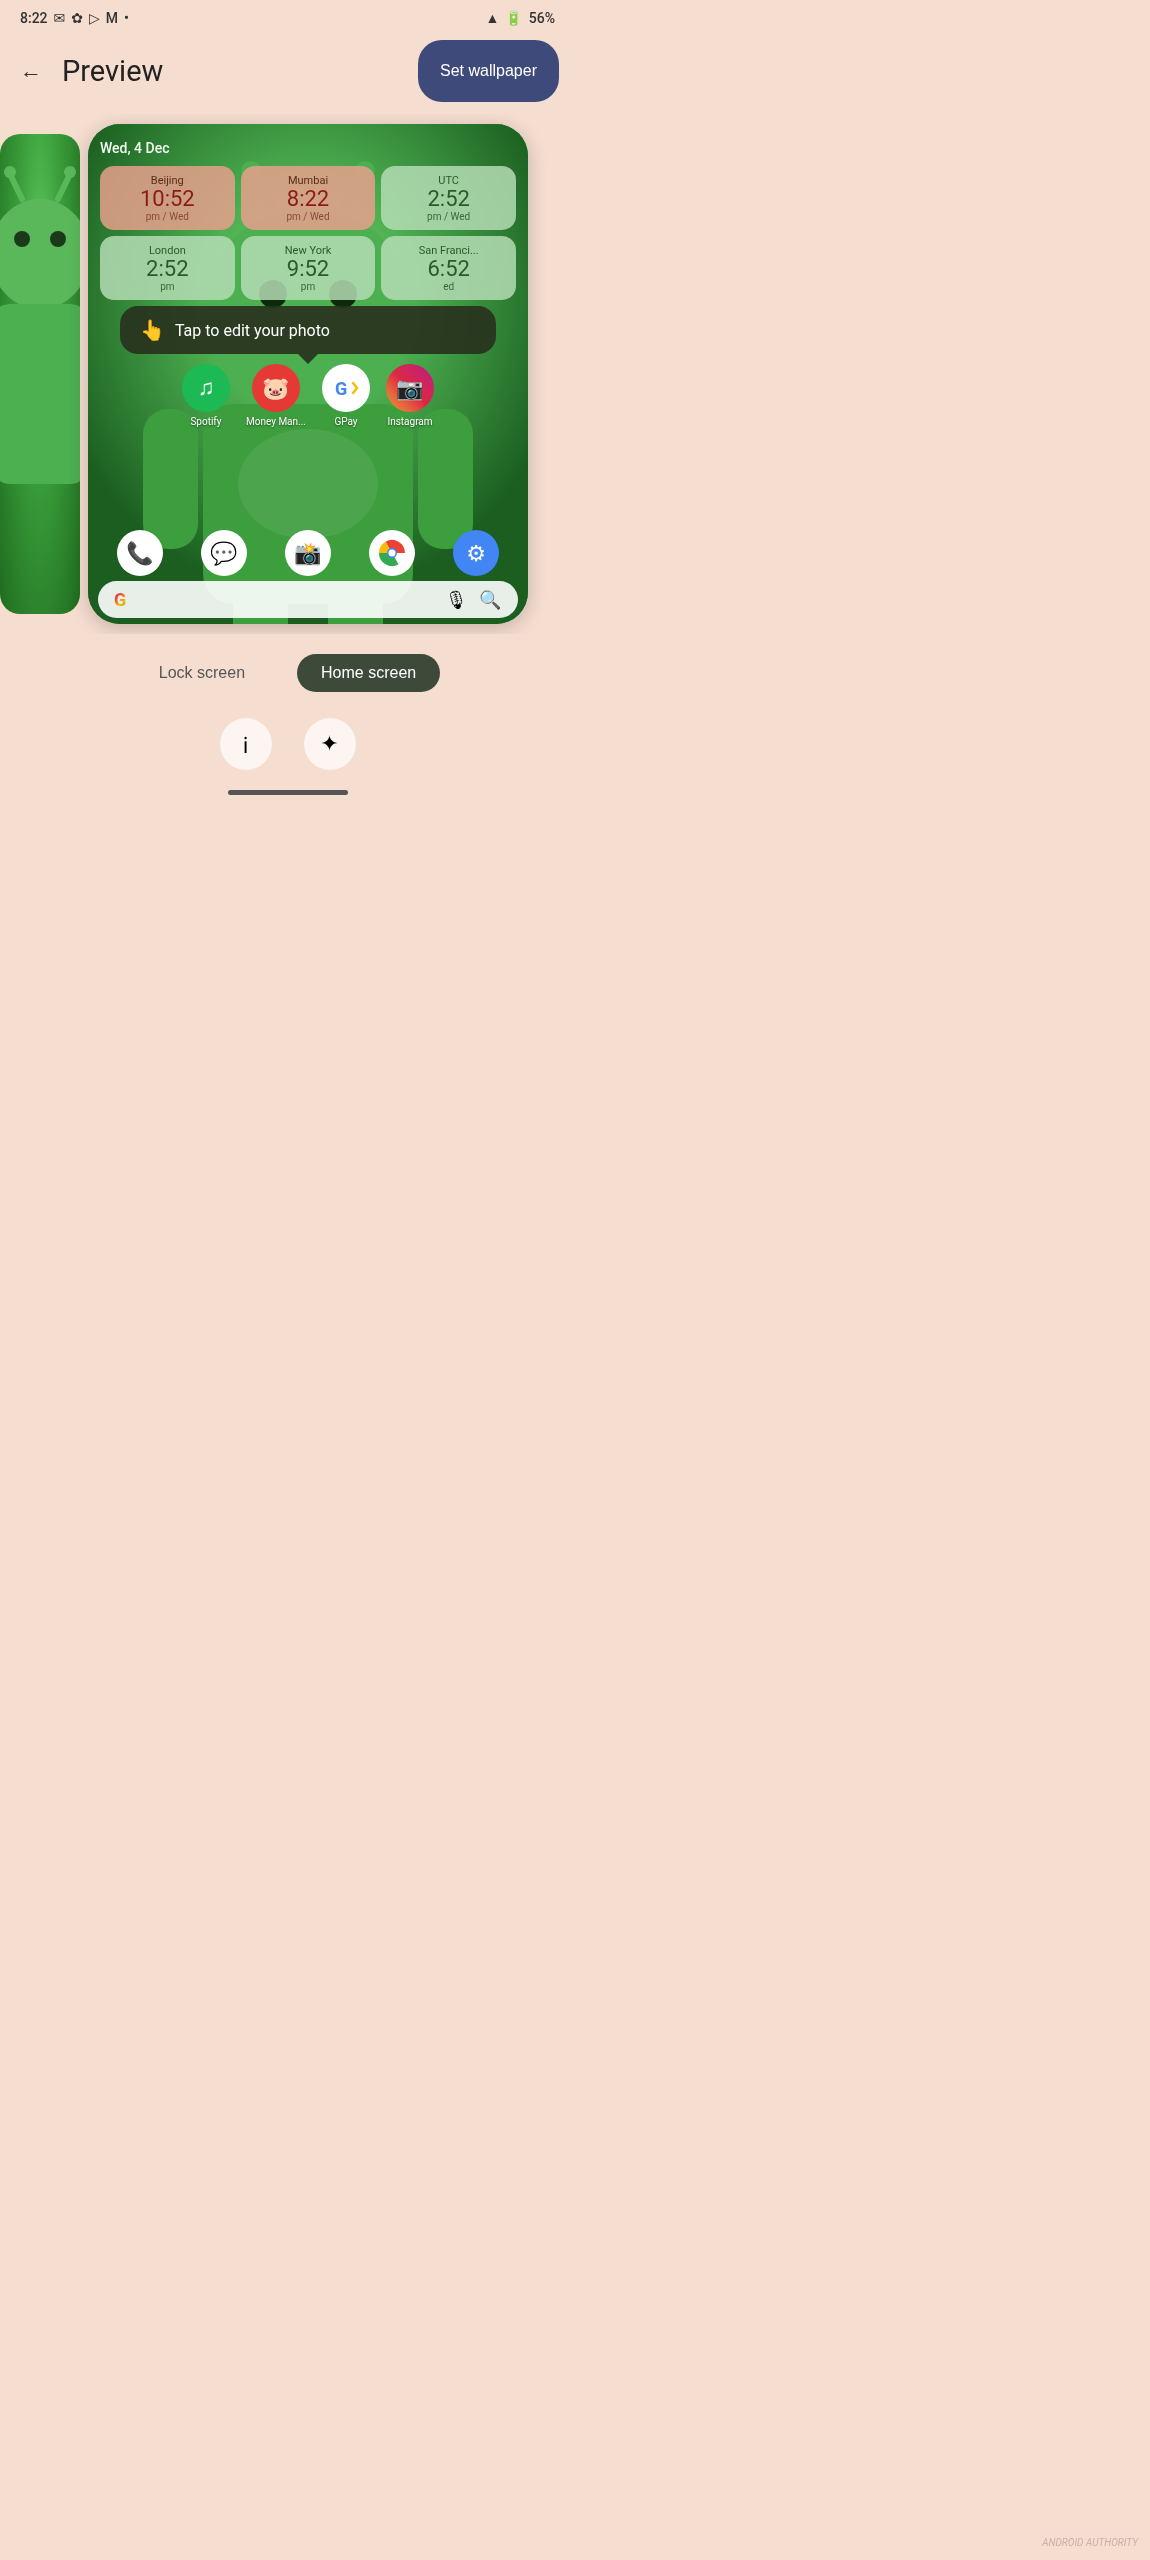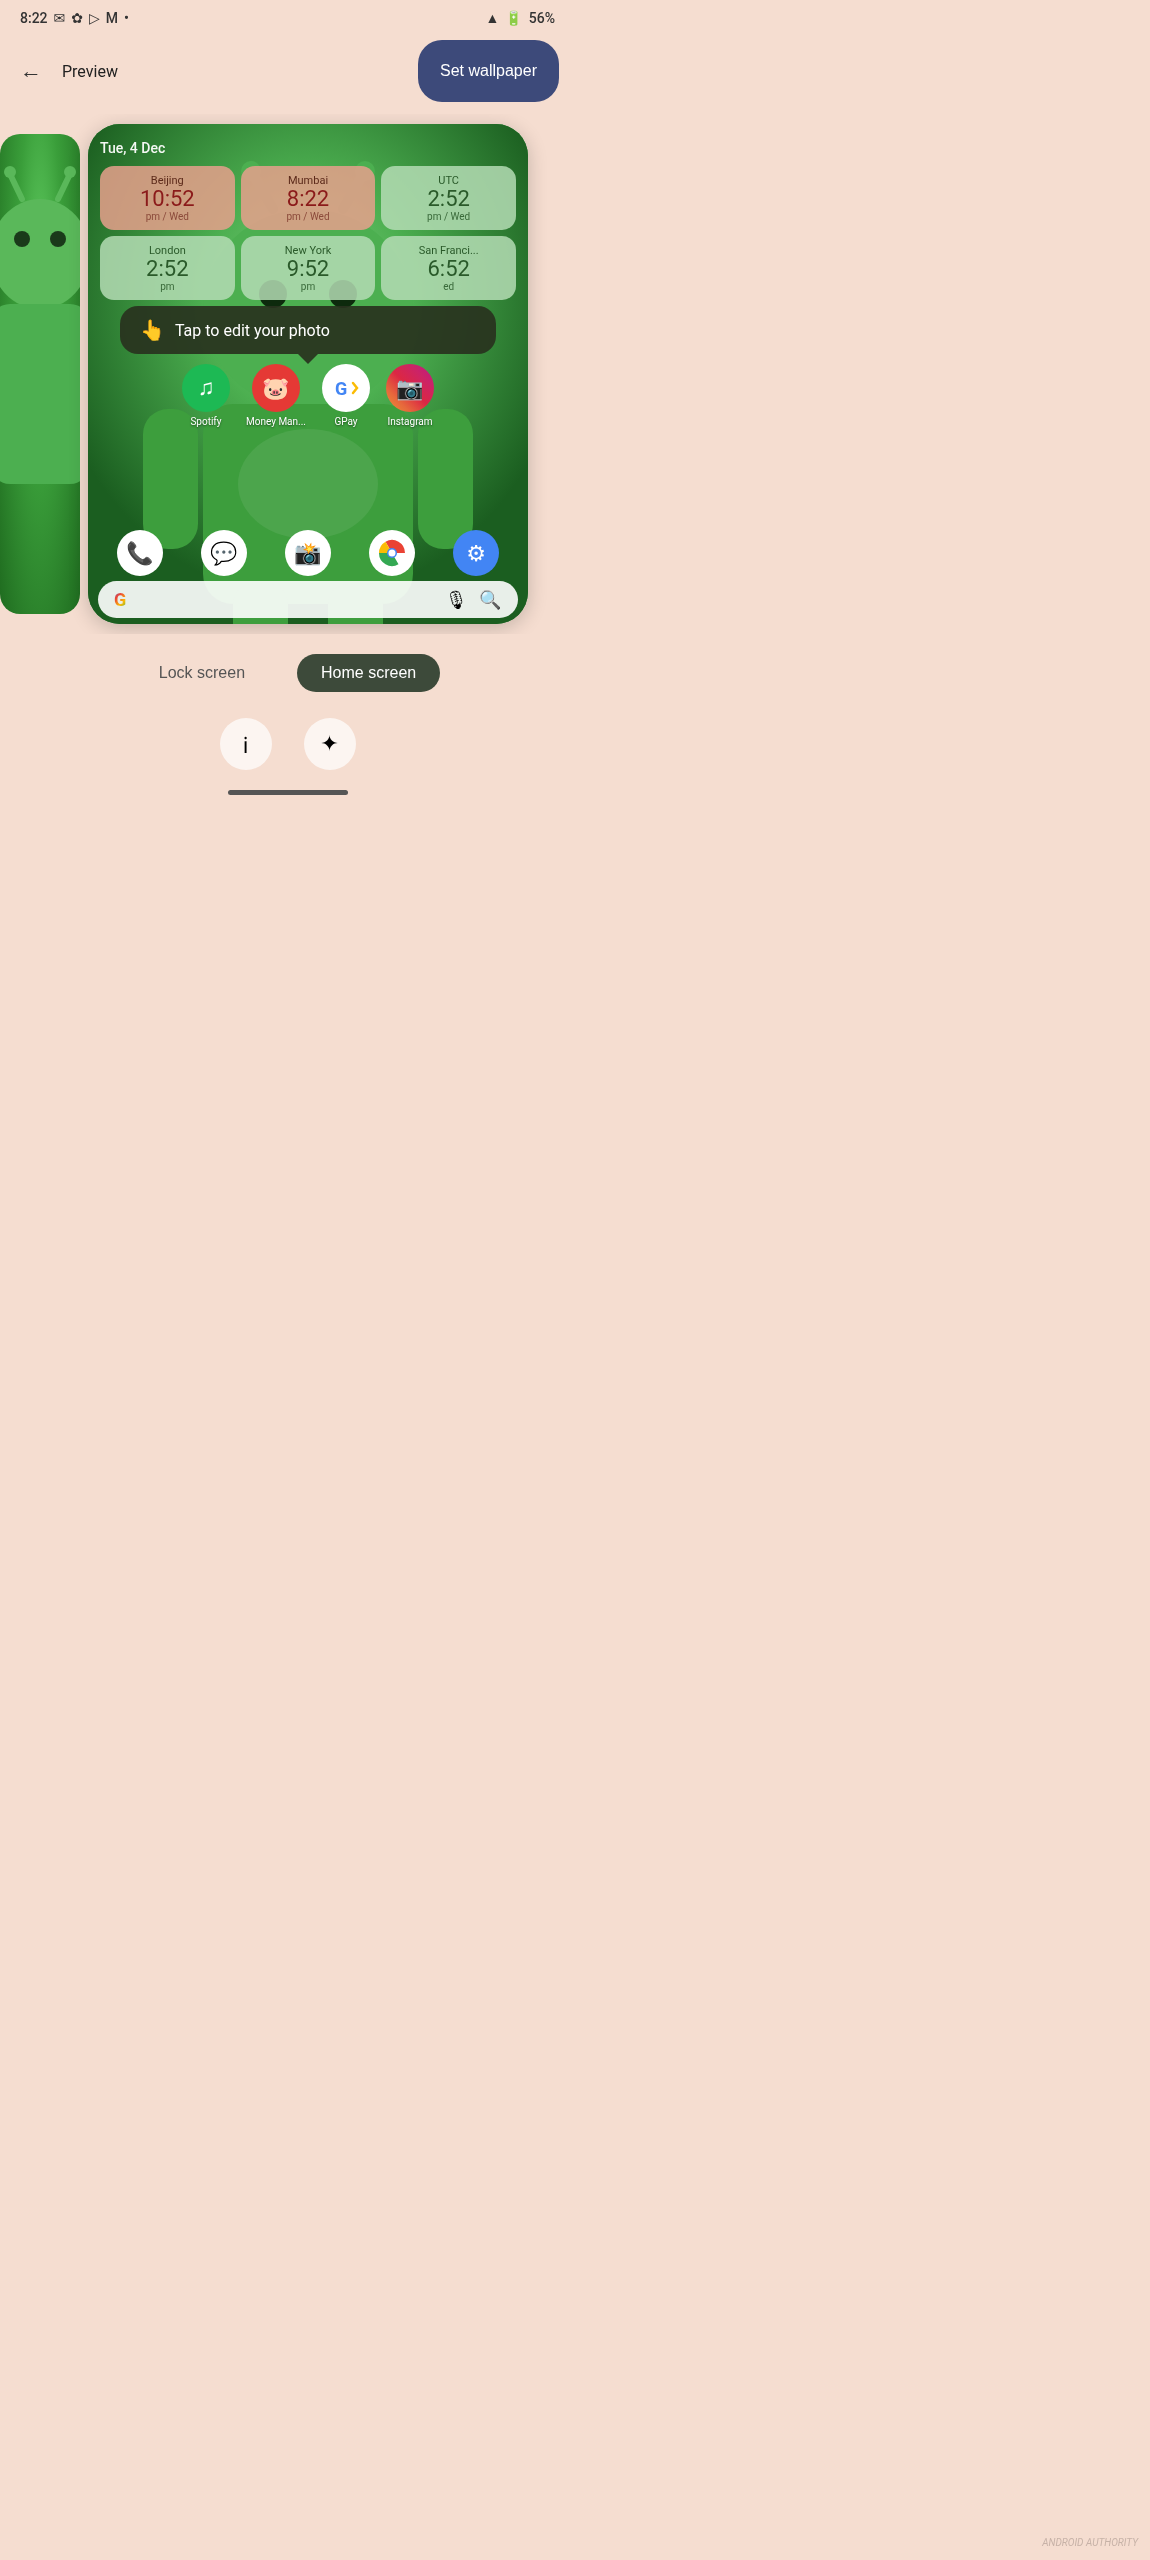--- a/index.html
+++ b/index.html
@@ -36,21 +36,21 @@
     .header-left { display: flex; align-items: center; gap: 16px; }
     .back-btn {
       font-size: 22px;
       color: #333;
       background: none;
       border: none;
       cursor: pointer;
       padding: 4px;
     }
     .header-title {
-      font-size: 16px;
+      font-size: 29px;
       font-weight: 400;
       color: #222;
     }
     .set-wallpaper-btn {
       background-color: #3d4a7a;
       color: #fff;
       border: none;
       border-radius: 24px;
       padding: 22px 22px;
       font-size: 16px;
@@ -413,21 +413,21 @@
 
         <rect x="145" y="460" width="55" height="60" rx="20" fill="#3d9e3d"></rect>
         <rect x="240" y="460" width="55" height="60" rx="20" fill="#3d9e3d"></rect>
 
         <ellipse cx="220" cy="360" rx="70" ry="55" fill="rgba(255,255,255,0.08)"></ellipse>
       </svg>
     </div>
 
     <div class="phone-content">
 
-      <div class="phone-date">Tue, 4 Dec</div>
+      <div class="phone-date">Wed, 4 Dec</div>
 
       <div class="clock-grid">
         <div class="clock-widget pink">
           <div class="clock-city">Beijing</div>
           <div class="clock-time">10:52</div>
           <div class="clock-ampm">pm / Wed</div>
         </div>
         <div class="clock-widget pink">
           <div class="clock-city">Mumbai</div>
           <div class="clock-time">8:22</div>

